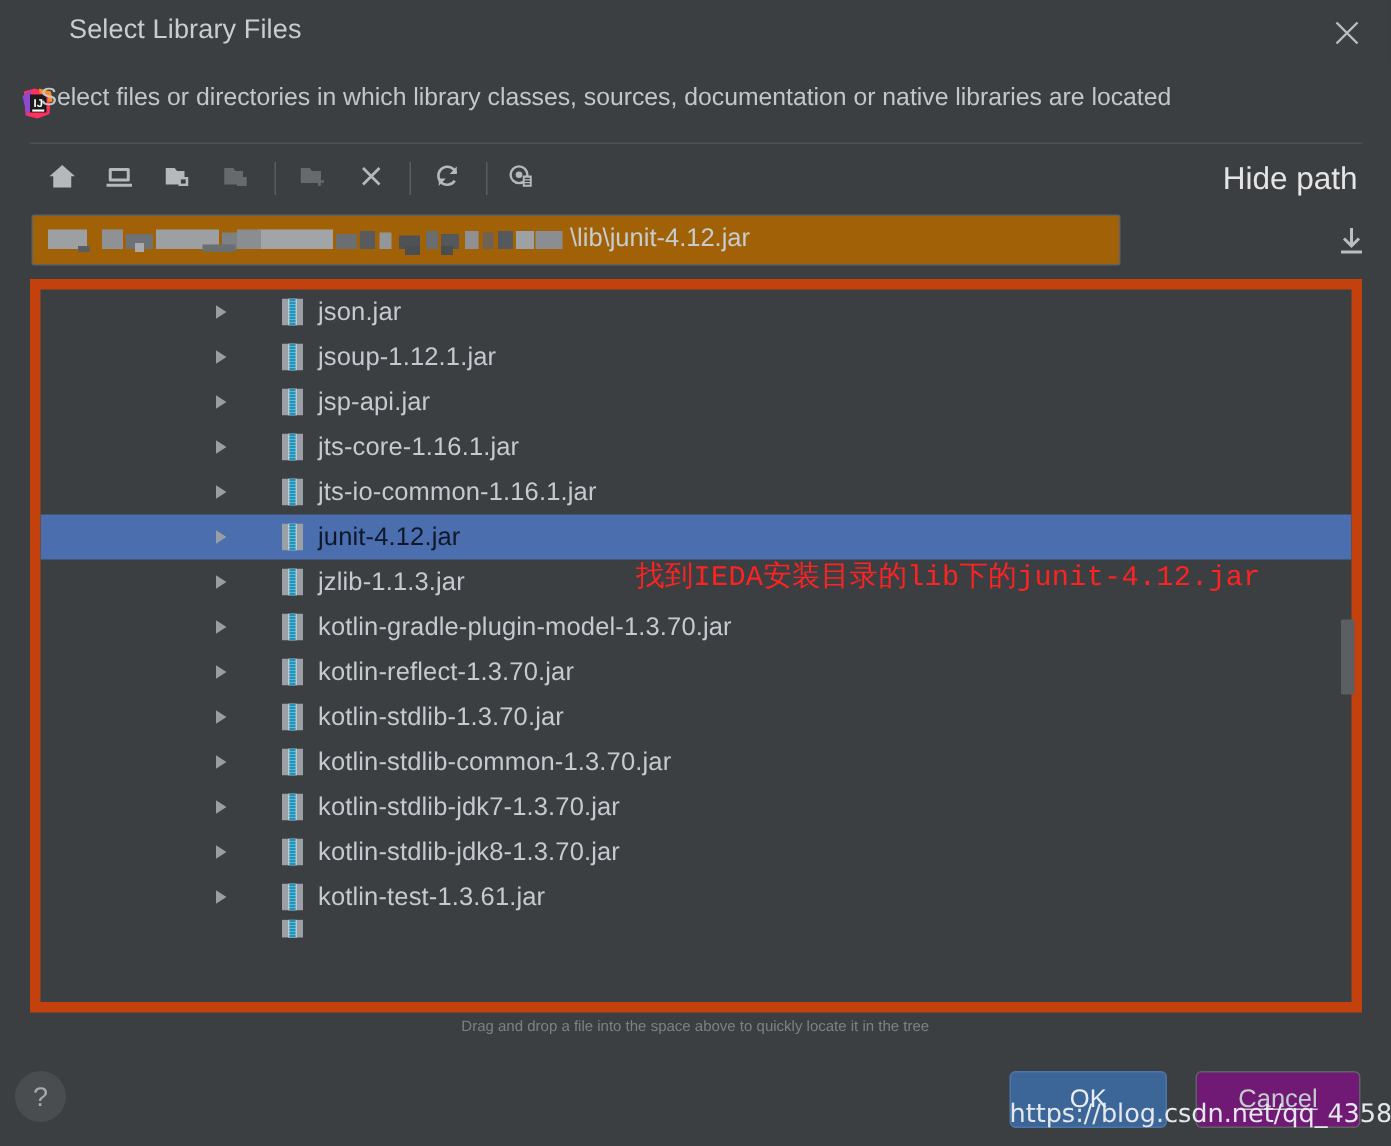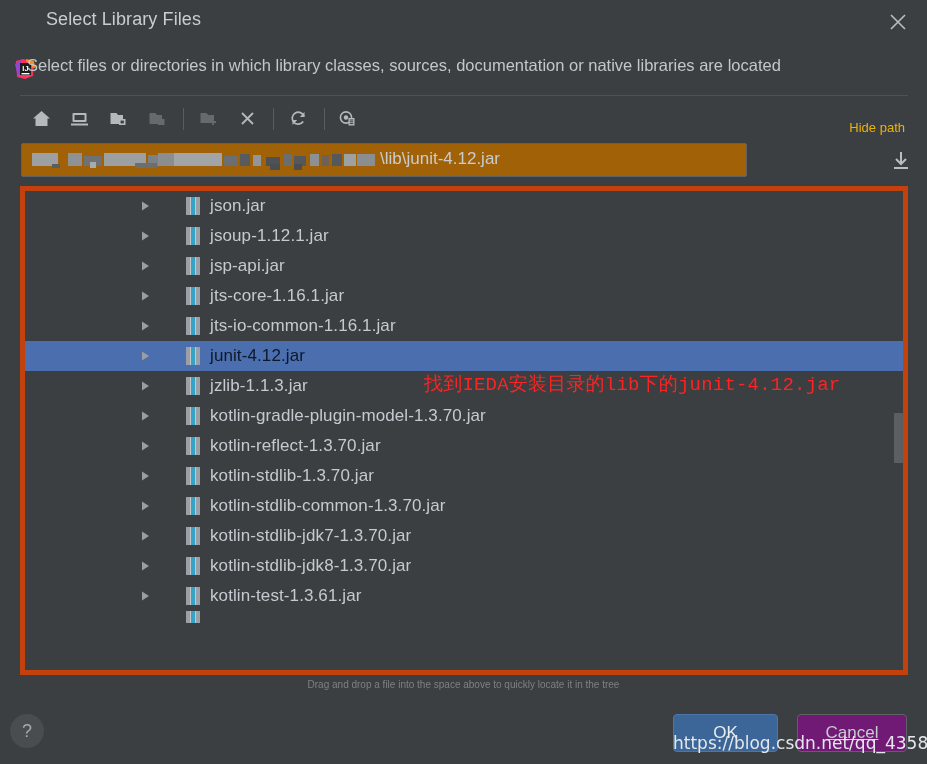--- a/index.html
+++ b/index.html
@@ -53,22 +53,22 @@
   .tb-btn {
     position: absolute; top: 4px; width: 32px; height: 32px;
     display: flex; align-items: center; justify-content: center;
     cursor: pointer; border-radius: 3px;
   }
   .tb-sep {
     position: absolute; top: 8px; width: 1px; height: 22px;
     background: #5a5d5f;
   }
   #hide-path {
-    position: absolute; right: 22px; top: 20px;
-    font-size: 13px; color: #eab308; cursor: pointer; white-space: nowrap;
+    position: absolute; right: 22px; top: 8px;
+    font-size: 21px; color: #e5e5e5; cursor: pointer; white-space: nowrap;
   }
 
   
   #path-row {
     position: absolute; left: 0; top: 143px; width: 927px; height: 36px;
   }
   #path-field {
     position: absolute; left: 21px; top: 0; width: 726px; height: 34px;
     background: #a16207; border: 1px solid #5e6264; border-radius: 2px;
     box-sizing: border-box; overflow: hidden;
@@ -82,21 +82,21 @@
   }
   #path-download {
     position: absolute; left: 889px; top: 5px;
     width: 24px; height: 26px; cursor: pointer;
   }
 
   
   #list-frame {
     position: absolute; left: 20px; top: 186px;
     width: 888px; height: 489px;
-    border: 5px solid #c2410c; box-sizing: border-box;
+    border: 7px solid #c2410c; box-sizing: border-box;
     background: #3c3f41; overflow: hidden;
   }
   .row {
     position: relative; height: 30px;
     display: flex; align-items: center;
     white-space: nowrap; cursor: pointer;
   }
   .row.selected { background: #4b6eaf; }
   .arrow {
     position: absolute; left: 113px; width: 14px; height: 14px;

